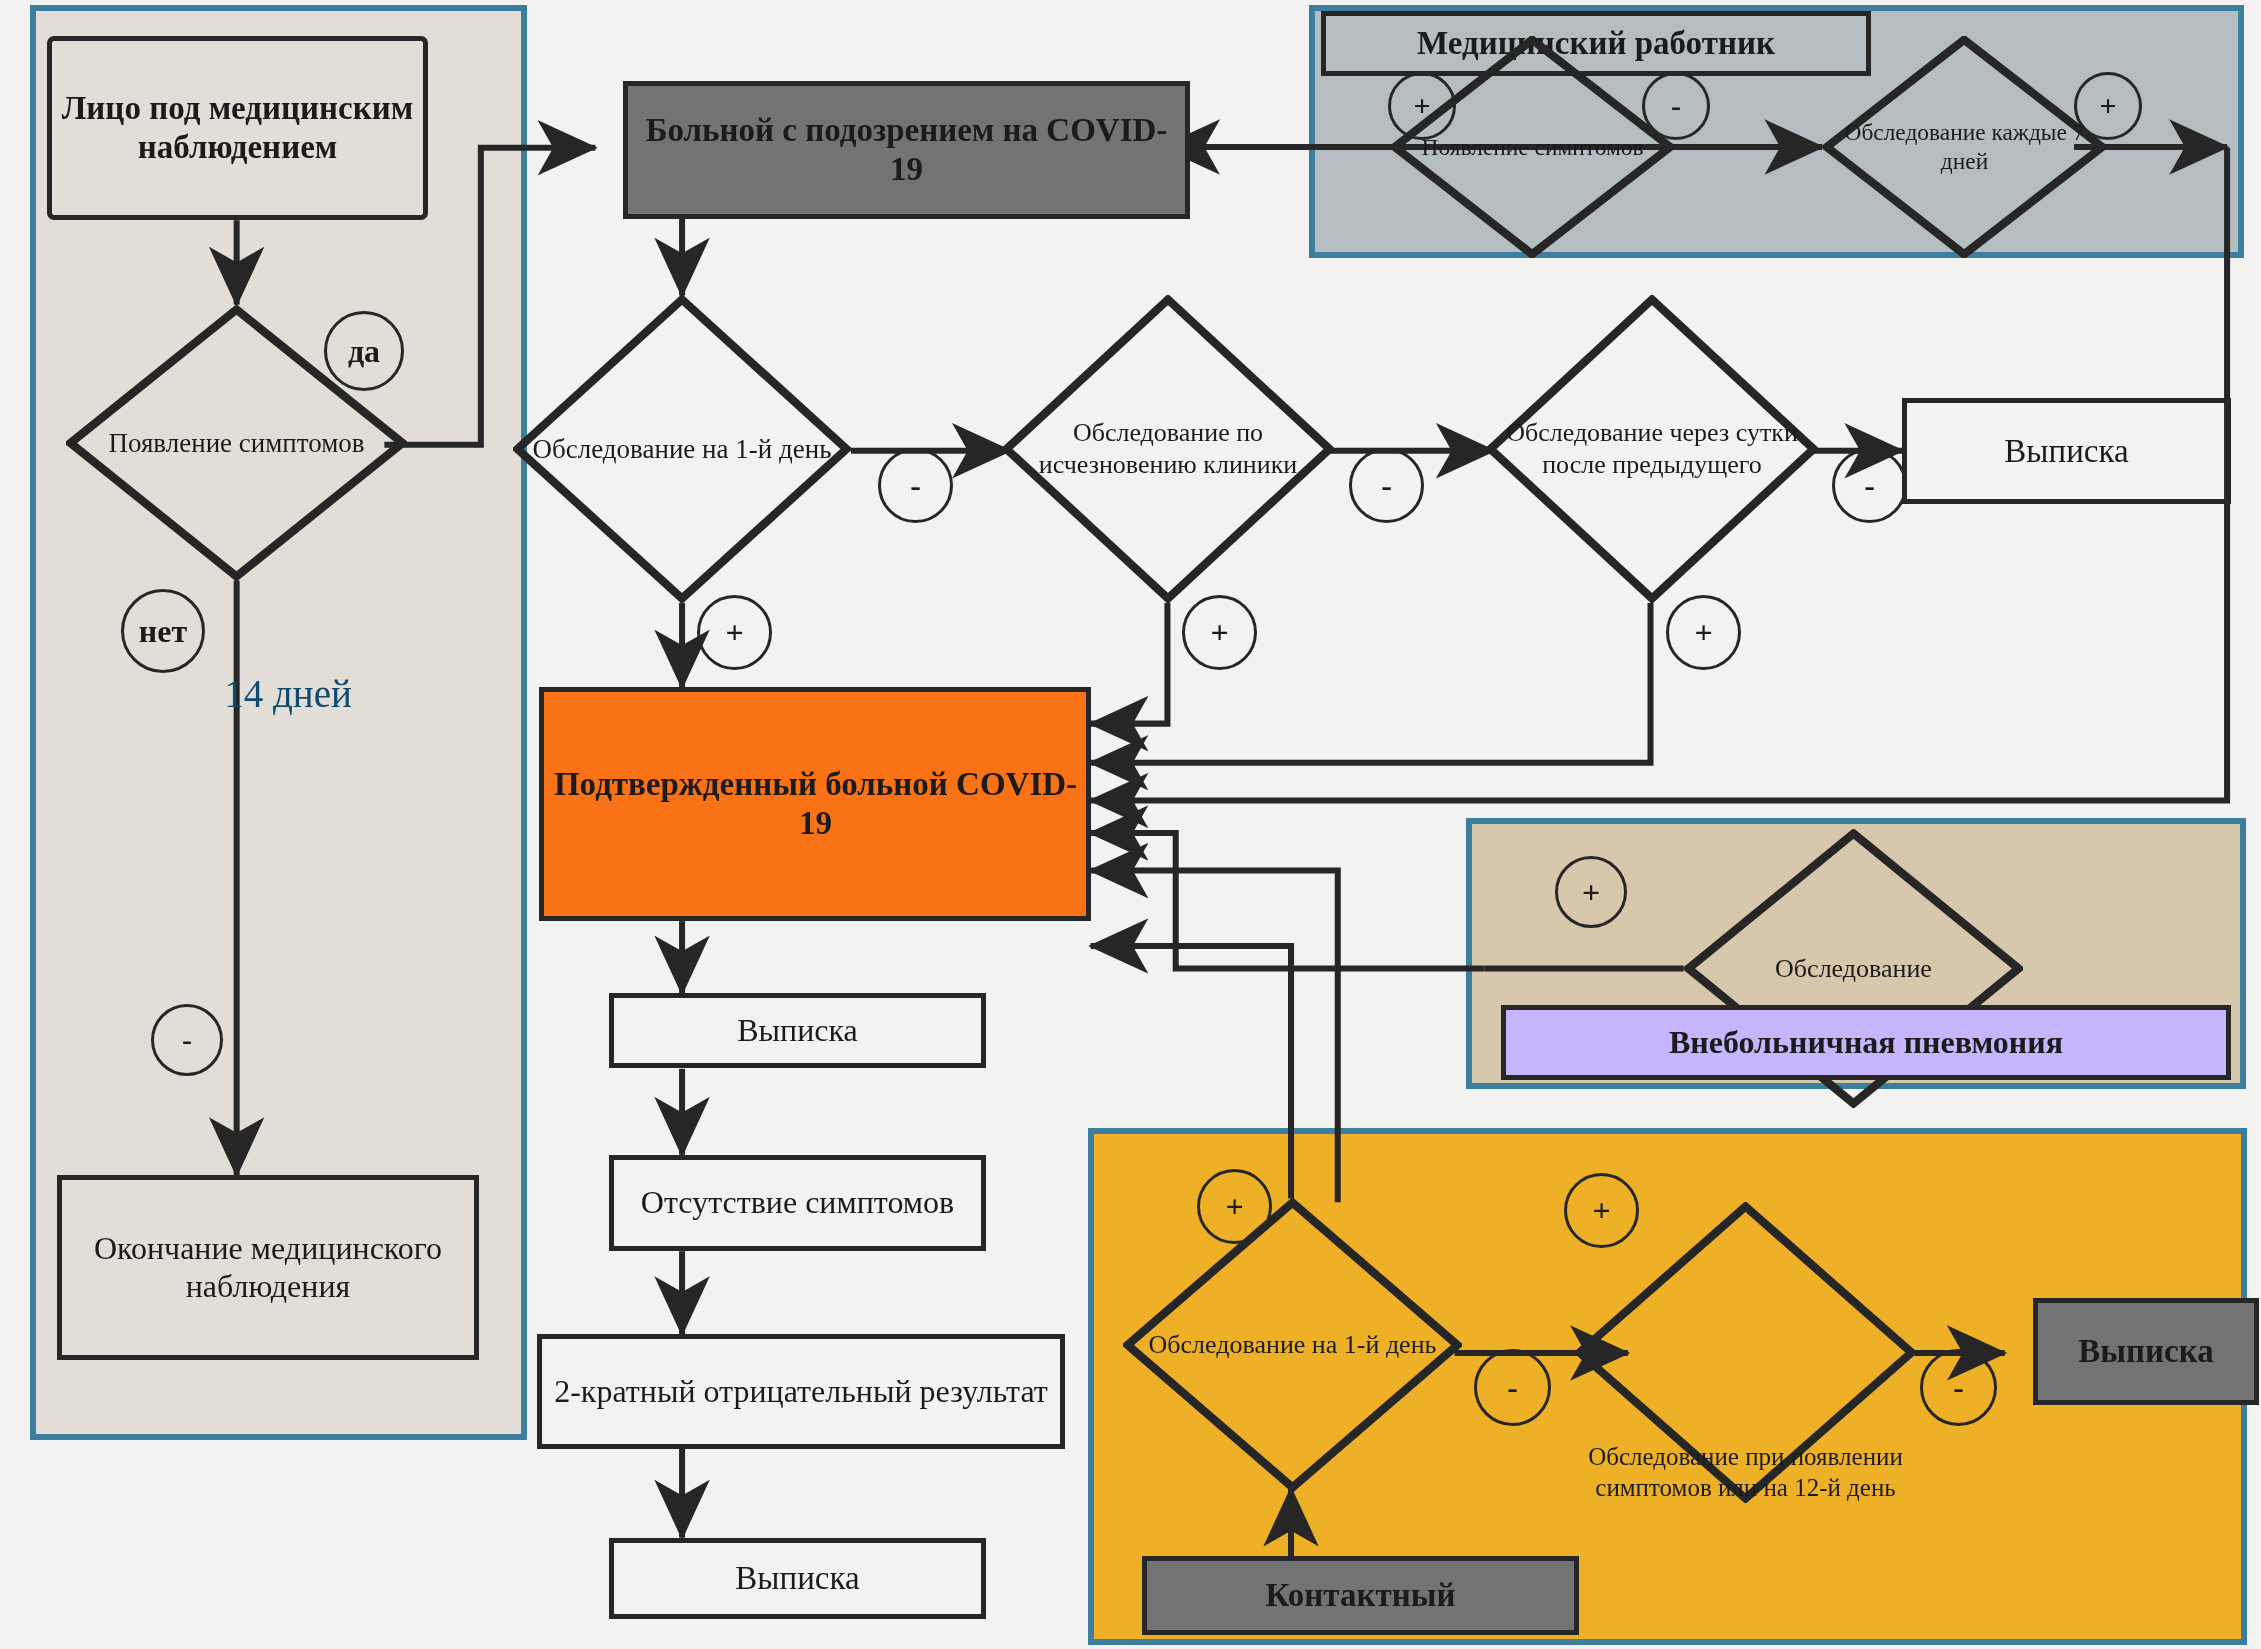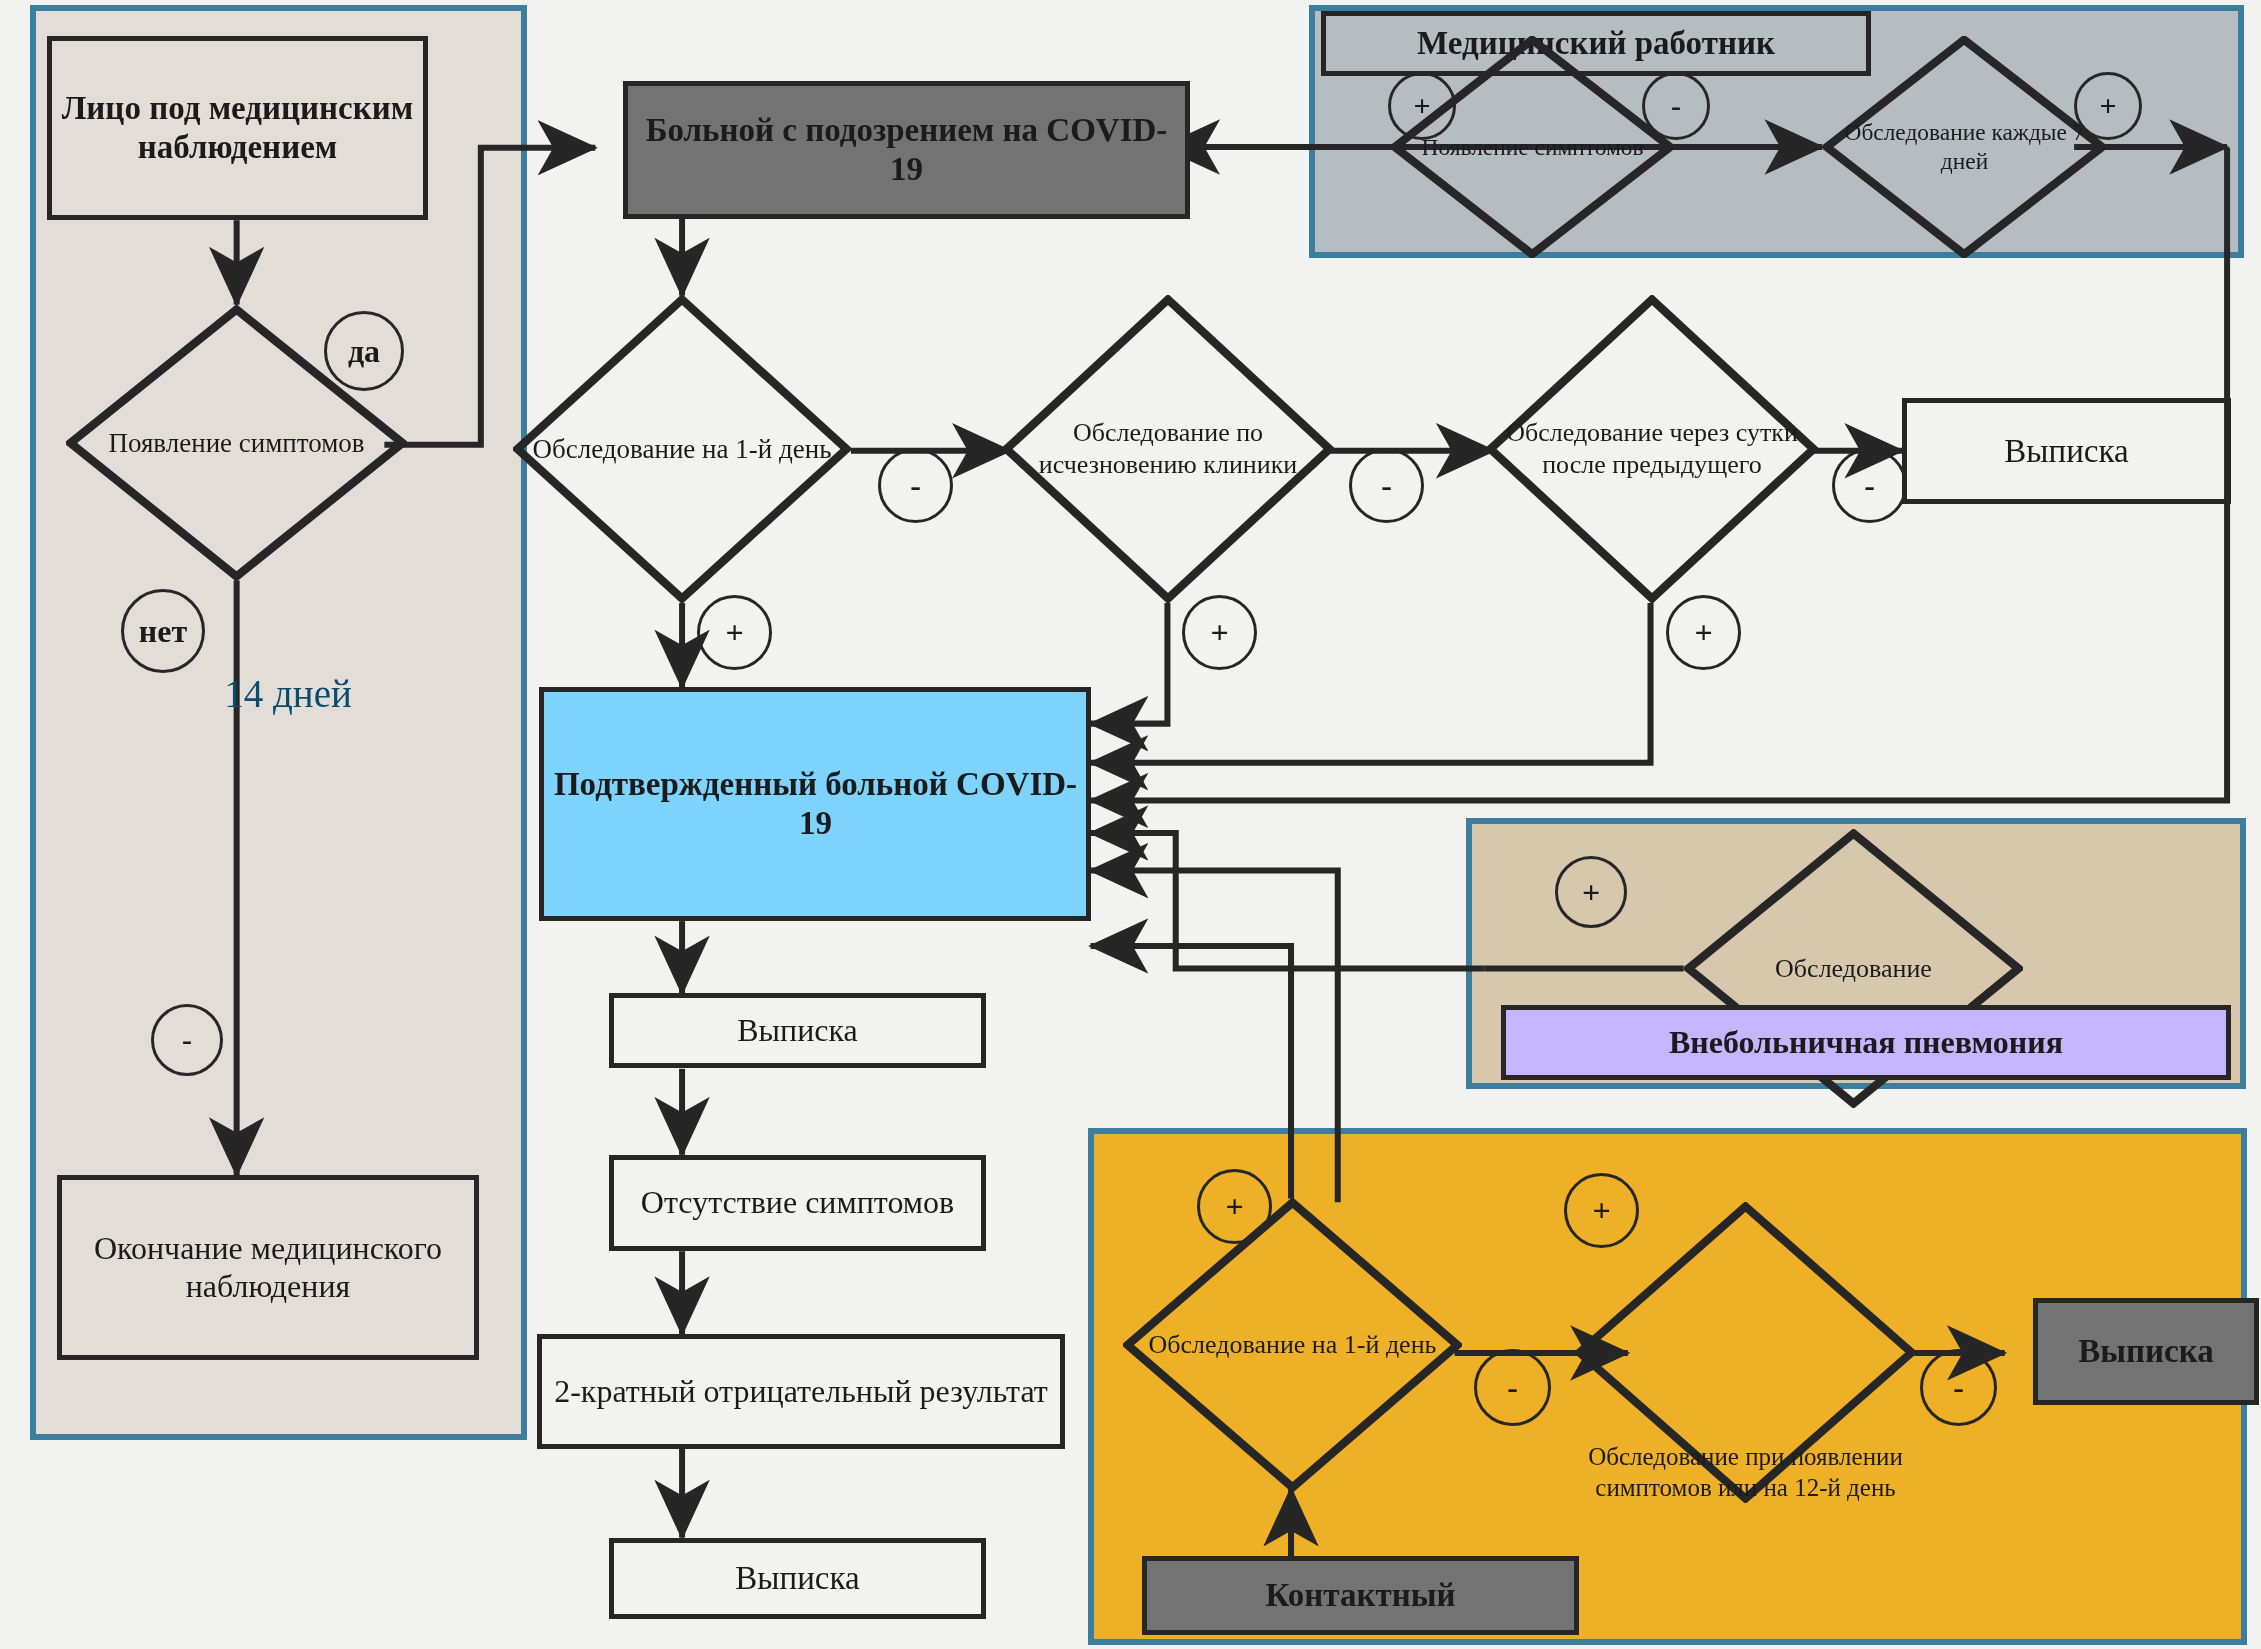--- a/index.html
+++ b/index.html
@@ -12,21 +12,21 @@
   .panel-medworker{background:#b6bdc1;}
   .panel-pneumonia{background:#d7c8ad;}
   .panel-contact{background:#eeb026;}
 
   
   .box{position:absolute;box-sizing:border-box;border:5.3px solid #262626;
        display:flex;align-items:center;justify-content:center;text-align:center;
        color:#1b1b1b;line-height:1.18;padding:3px 6px;}
   .box.bold{font-weight:bold;}
   .box.orange{background:#737373;margin-left:28px;}
-  .box.mauve{background:#7dd3fc;padding-left:7px;}
+  .box.mauve{background:#f97316;padding-left:7px;}
   .box.transparent{background:transparent;}
   .box.gray{background:#b6bdc1;}
   .box.tan{background:#c4b5fd;}
 
   
   .diamond{position:absolute;}
   .diamond .shape{position:absolute;inset:0;}
   .diamond .shape svg{width:100%;height:100%;display:block;}
   .diamond .dlabel{position:absolute;inset:0;display:flex;flex-direction:column;
         align-items:center;justify-content:center;text-align:center;
@@ -105,21 +105,21 @@
       <path d="M1970,1285 L2234,1285"></path>
 
       <path d="M1713,2065 L1713,1975" marker-end="url(#ah)"></path>
 
       <path d="M1930,1795 L2160,1795" marker-end="url(#ah)"></path>
 
       <path d="M2540,1795 L2660,1795" marker-end="url(#ah)"></path>
     </g>
   </svg>
 
-  <div class="box bold transparent" style="left:47px;top:36px;width:381px;height:184px;font-size:33px;">
+  <div class="box bold transparent" style="left:47px;top:36px;width:381px;height:184px;font-size:33px;border-radius:7px;">
     <span>Лицо под медицинским наблюдением</span>
   </div>
 
   <div class="diamond" style="left:66px;top:305px;width:341px;height:276px;">
     <div class="shape">
       <svg viewBox="0 0 452 366" preserveAspectRatio="none">
         <polygon points="226,6 446,183 226,360 6,183" fill="none" stroke="#262626" stroke-width="11"></polygon>
       </svg>
     </div>
     <div class="dlabel" style="font-size:27px;">

